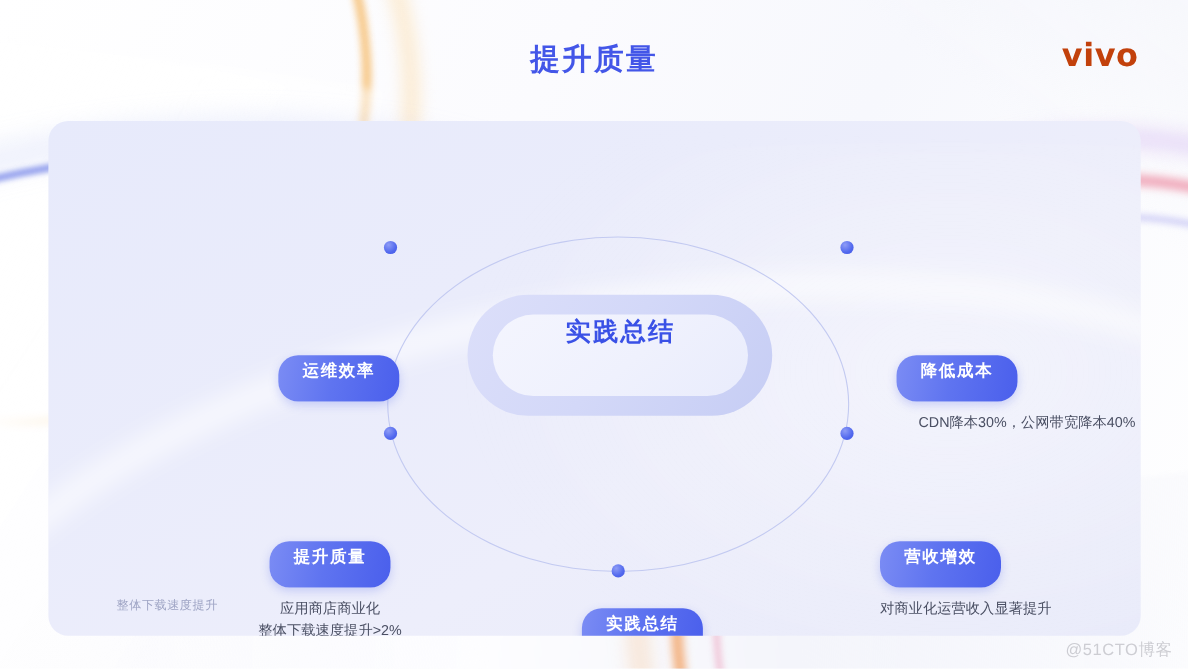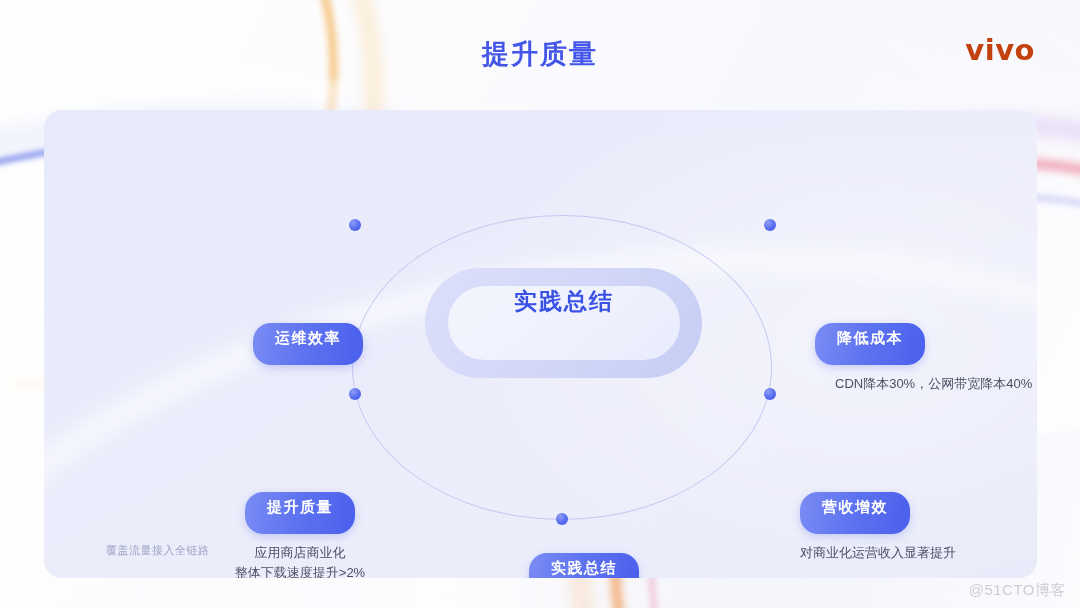--- a/index.html
+++ b/index.html
@@ -371,17 +371,17 @@
     <div class="node node-revenue">
       <span class="pill">营收增效</span>
       <div class="caption">对商业化运营收入显著提升</div>
     </div>
 
     <div class="node node-unified">
       <span class="pill">实践总结</span>
       
     </div>
 
-    <div class="footnote">覆盖流量接入全链路</div>
+    <div class="footnote">整体下载速度提升</div>
   </div>
 
   <div class="watermark">@51CTO博客</div>
 </div>
 
 </body></html>

